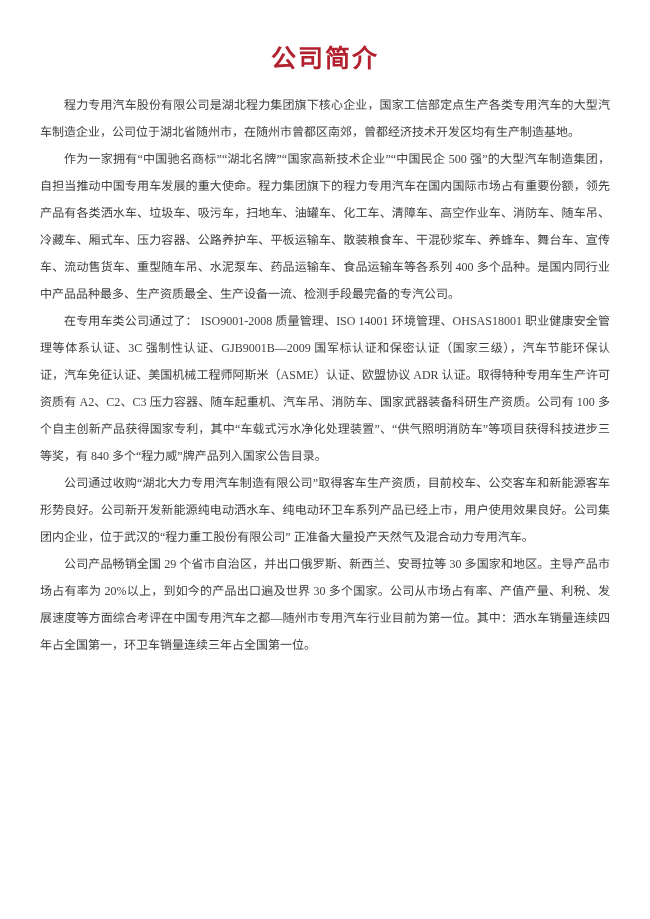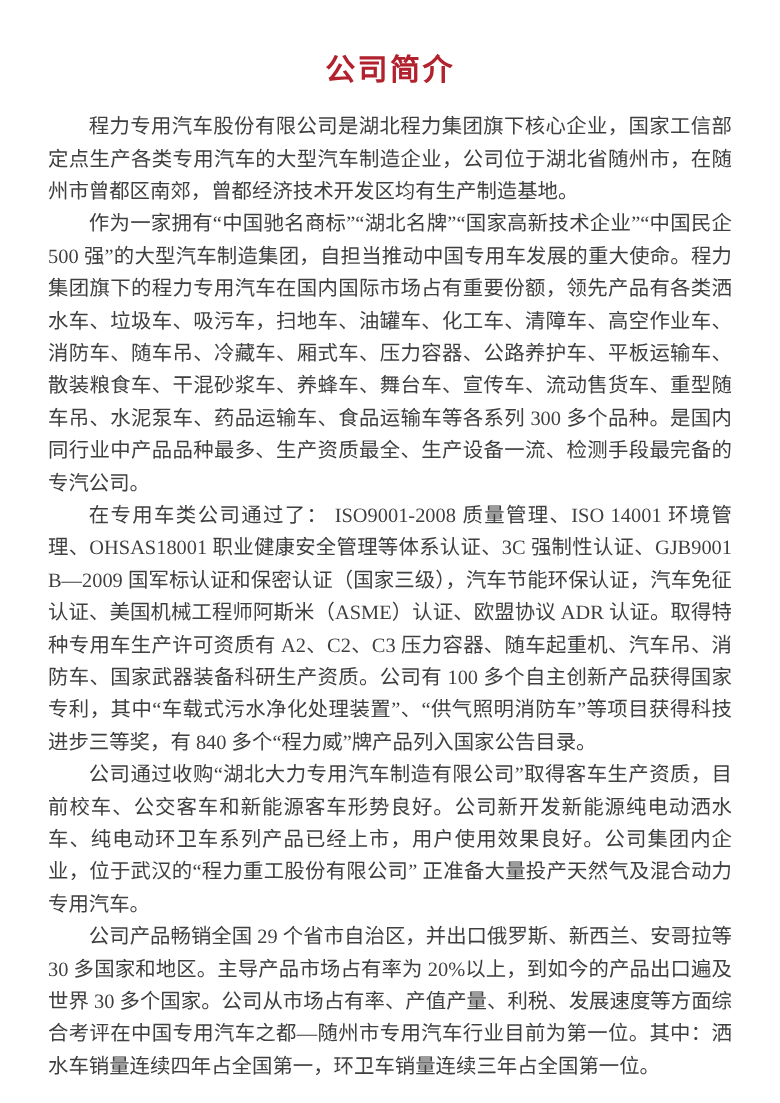--- a/index.html
+++ b/index.html
@@ -24,34 +24,34 @@
     font-weight: bold;
     letter-spacing: 2px;
     font-family: Liberation Sans, sans-serif;
   }
   .doc-body {
     margin: 18px 40px 0 40px;
     text-align: justify;
   }
   .doc-body p {
     margin: 0;
-    font-size: 17px;
+    font-size: 12px;
     line-height: 27px;
     text-align: justify;
     word-break: break-all;
   }
   .doc-body p.indent-normal { text-indent: 2em; }
   .doc-body p.indent-wide   { text-indent: 2.6em; }
   .doc-body p.indent-none   { text-indent: 0; }
 </style>
 </head>
 <body>
 
 <div class="page">
   <h1 class="doc-title" style="color: rgb(178, 34, 46);">公司简介</h1>
   <div class="doc-body" style="color: rgb(63, 63, 63);">
       <p class="indent-normal">程力专用汽车股份有限公司是湖北程力集团旗下核心企业，国家工信部定点生产各类专用汽车的大型汽车制造企业，公司位于湖北省随州市，在随州市曾都区南郊，曾都经济技术开发区均有生产制造基地。</p>
-      <p class="indent-normal">作为一家拥有“中国驰名商标”“湖北名牌”“国家高新技术企业”“中国民企 500 强”的大型汽车制造集团，自担当推动中国专用车发展的重大使命。程力集团旗下的程力专用汽车在国内国际市场占有重要份额，领先产品有各类洒水车、垃圾车、吸污车，扫地车、油罐车、化工车、清障车、高空作业车、消防车、随车吊、冷藏车、厢式车、压力容器、公路养护车、平板运输车、散装粮食车、干混砂浆车、养蜂车、舞台车、宣传车、流动售货车、重型随车吊、水泥泵车、药品运输车、食品运输车等各系列 300 多个品种。是国内同行业中产品品种最多、生产资质最全、生产设备一流、检测手段最完备的专汽公司。</p>
+      <p class="indent-normal">作为一家拥有“中国驰名商标”“湖北名牌”“国家高新技术企业”“中国民企 500 强”的大型汽车制造集团，自担当推动中国专用车发展的重大使命。程力集团旗下的程力专用汽车在国内国际市场占有重要份额，领先产品有各类洒水车、垃圾车、吸污车，扫地车、油罐车、化工车、清障车、高空作业车、消防车、随车吊、冷藏车、厢式车、压力容器、公路养护车、平板运输车、散装粮食车、干混砂浆车、养蜂车、舞台车、宣传车、流动售货车、重型随车吊、水泥泵车、药品运输车、食品运输车等各系列 400 多个品种。是国内同行业中产品品种最多、生产资质最全、生产设备一流、检测手段最完备的专汽公司。</p>
       <p class="indent-normal">在专用车类公司通过了： ISO9001-2008 质量管理、ISO 14001 环境管理、OHSAS18001 职业健康安全管理等体系认证、3C 强制性认证、GJB9001B—2009 国军标认证和保密认证（国家三级），汽车节能环保认证，汽车免征认证、美国机械工程师阿斯米（ASME）认证、欧盟协议 ADR 认证。取得特种专用车生产许可资质有 A2、C2、C3 压力容器、随车起重机、汽车吊、消防车、国家武器装备科研生产资质。公司有 100 多个自主创新产品获得国家专利，其中“车载式污水净化处理装置”、“供气照明消防车”等项目获得科技进步三等奖，有 840 多个“程力威”牌产品列入国家公告目录。</p>
       <p class="indent-normal">公司通过收购“湖北大力专用汽车制造有限公司”取得客车生产资质，目前校车、公交客车和新能源客车形势良好。公司新开发新能源纯电动洒水车、纯电动环卫车系列产品已经上市，用户使用效果良好。公司集团内企业，位于武汉的“程力重工股份有限公司” 正准备大量投产天然气及混合动力专用汽车。</p>
       <p class="indent-normal">公司产品畅销全国 29 个省市自治区，并出口俄罗斯、新西兰、安哥拉等 30 多国家和地区。主导产品市场占有率为 20%以上，到如今的产品出口遍及世界 30 多个国家。公司从市场占有率、产值产量、利税、发展速度等方面综合考评在中国专用汽车之都—随州市专用汽车行业目前为第一位。其中：洒水车销量连续四年占全国第一，环卫车销量连续三年占全国第一位。</p>
     </div>
 </div>
 
 </body></html>

